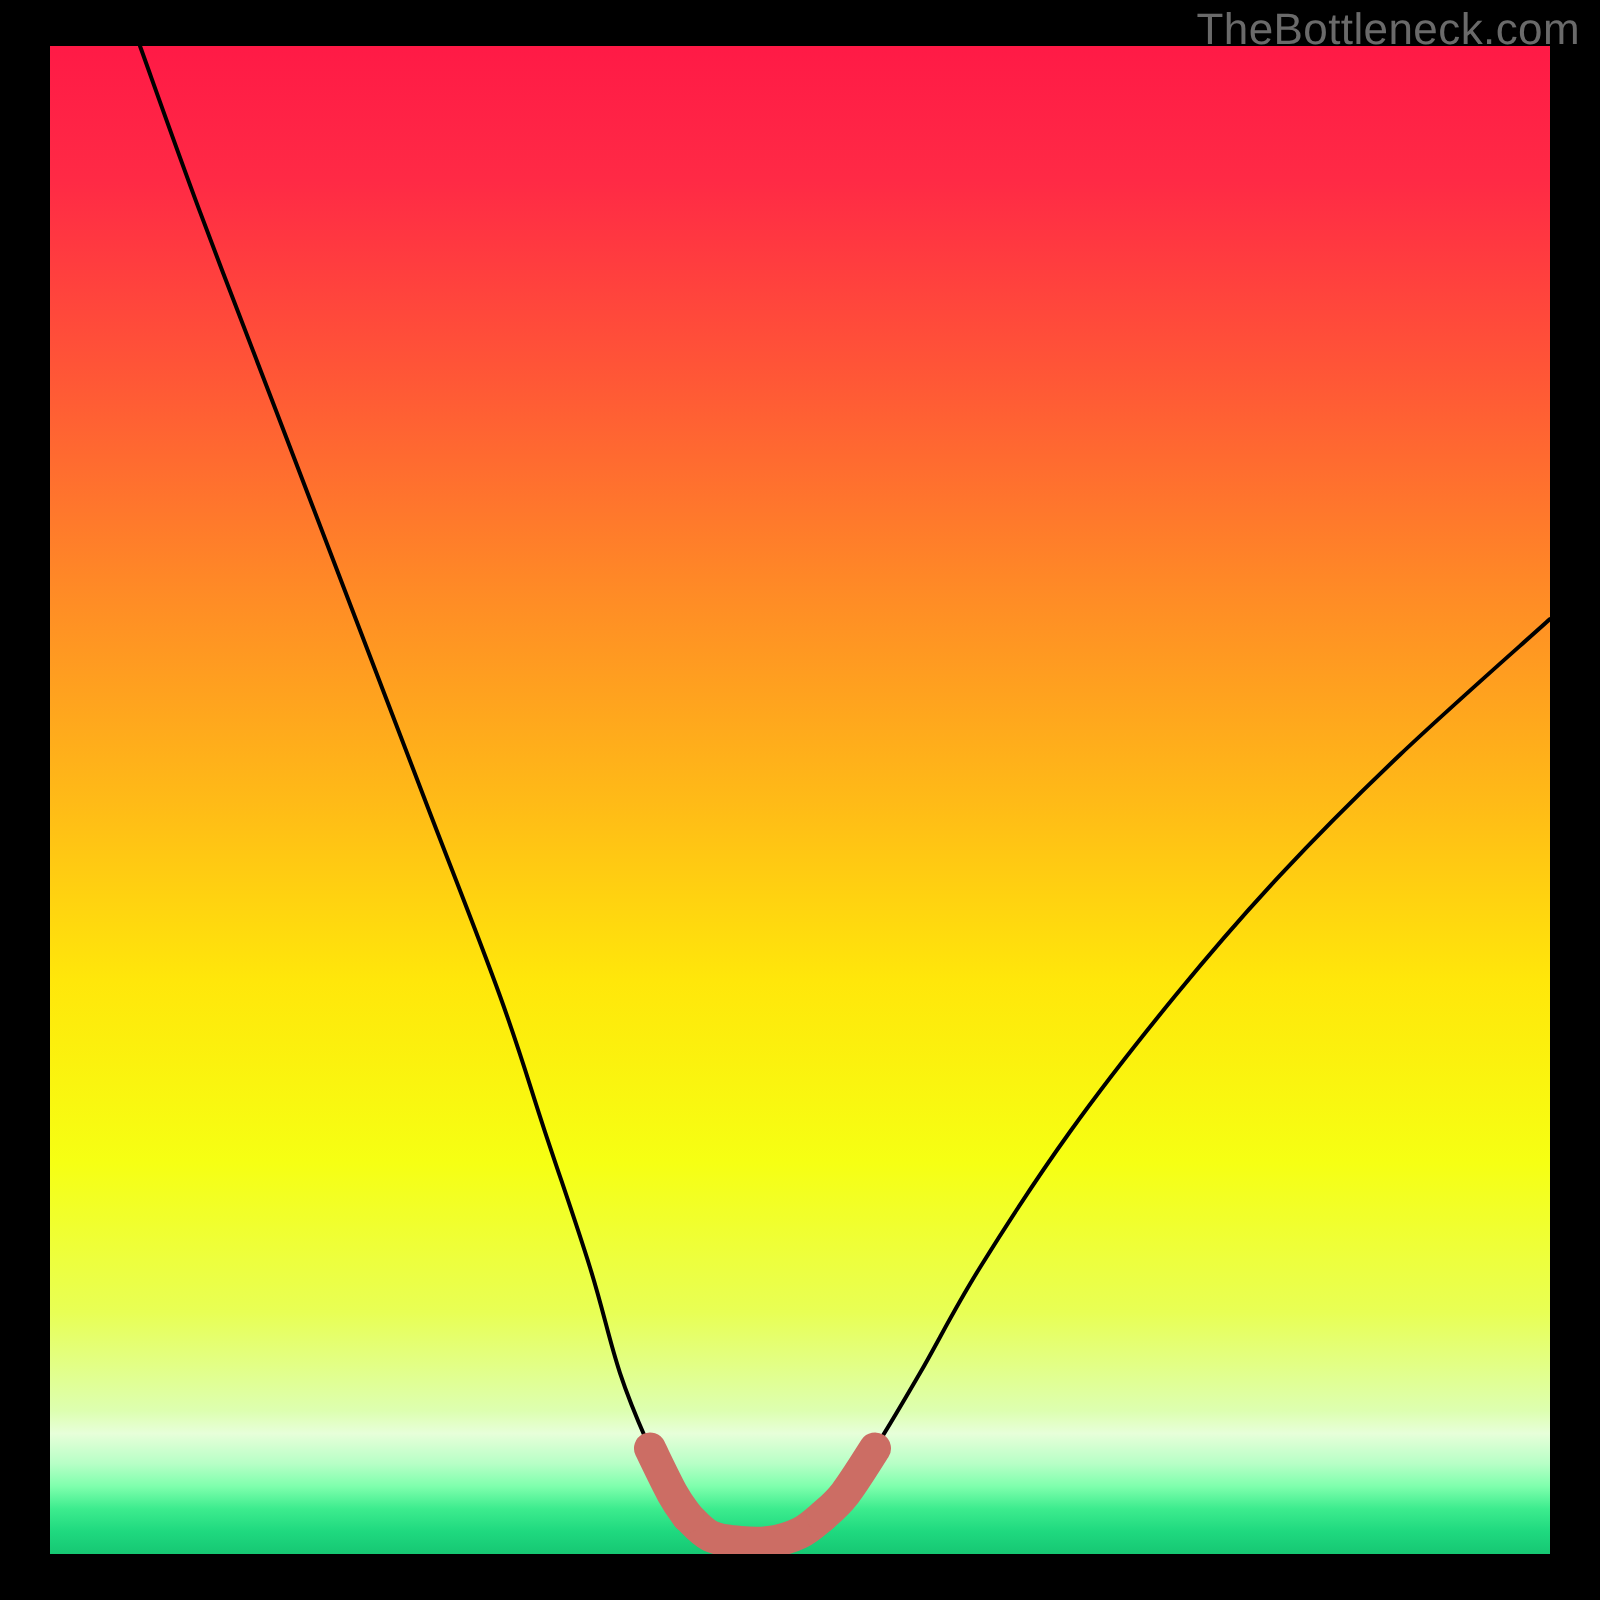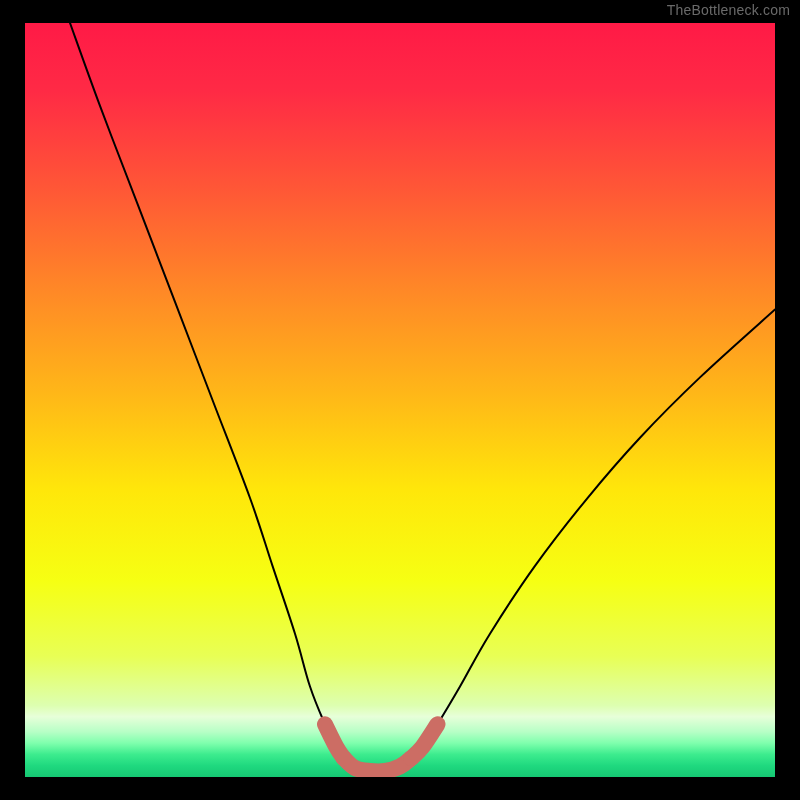--- a/index.html
+++ b/index.html
@@ -27,21 +27,21 @@
   .plot svg {
     display: block;
     width: 750px;
     height: 754px;
   }
   .watermark {
     position: absolute;
     top: 2px;
     right: 10px;
     color: #6a6a6a;
-    font-size: 14px;
+    font-size: 22px;
     letter-spacing: 0.2px;
   }
 </style>
 </head>
 <body>
 
 <div class="frame">
 
   <div class="plot">
     <svg viewBox="0 0 750 754" preserveAspectRatio="none">

